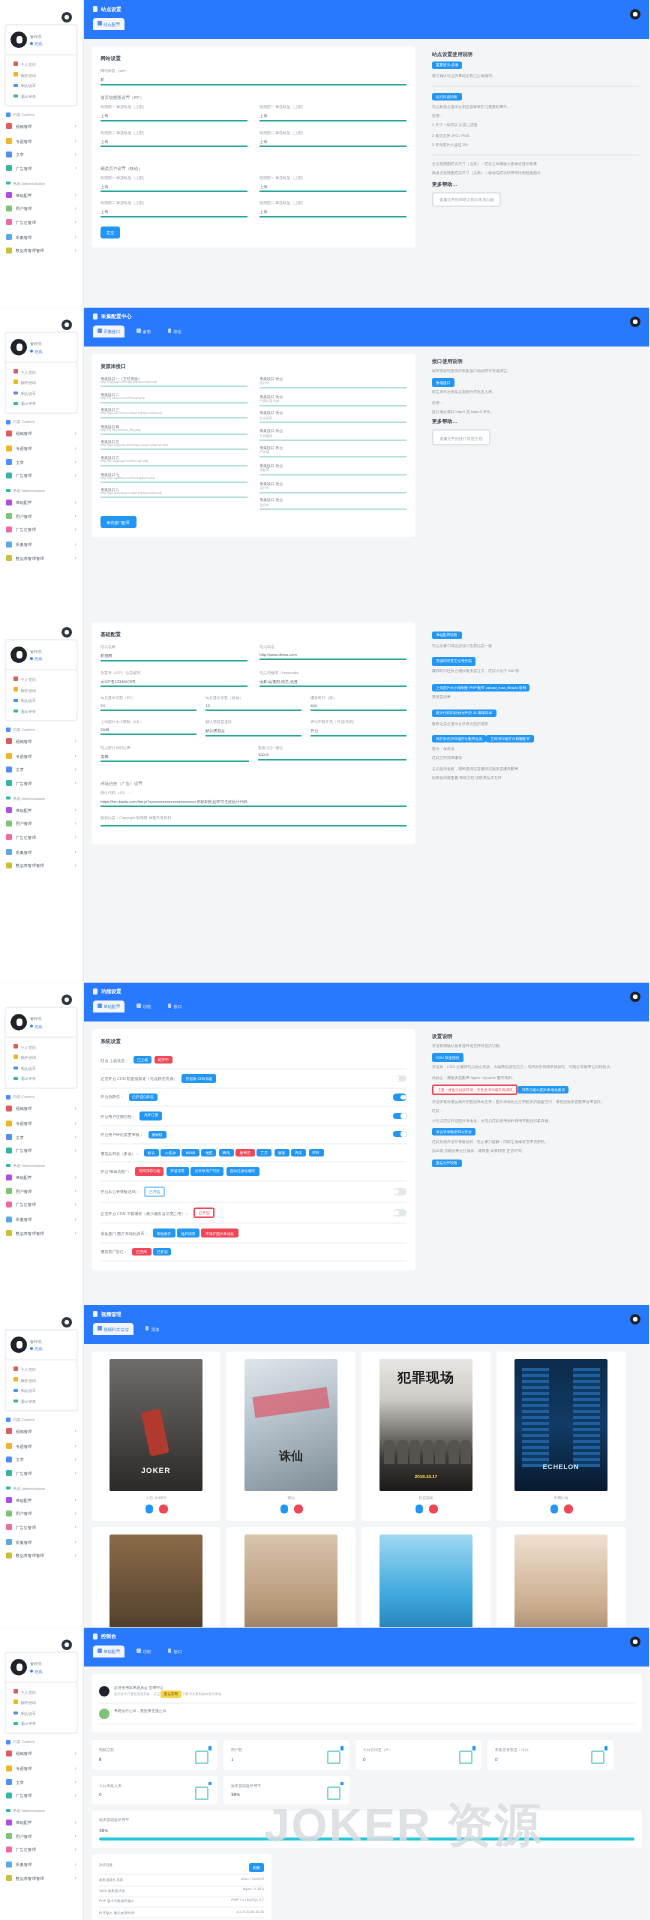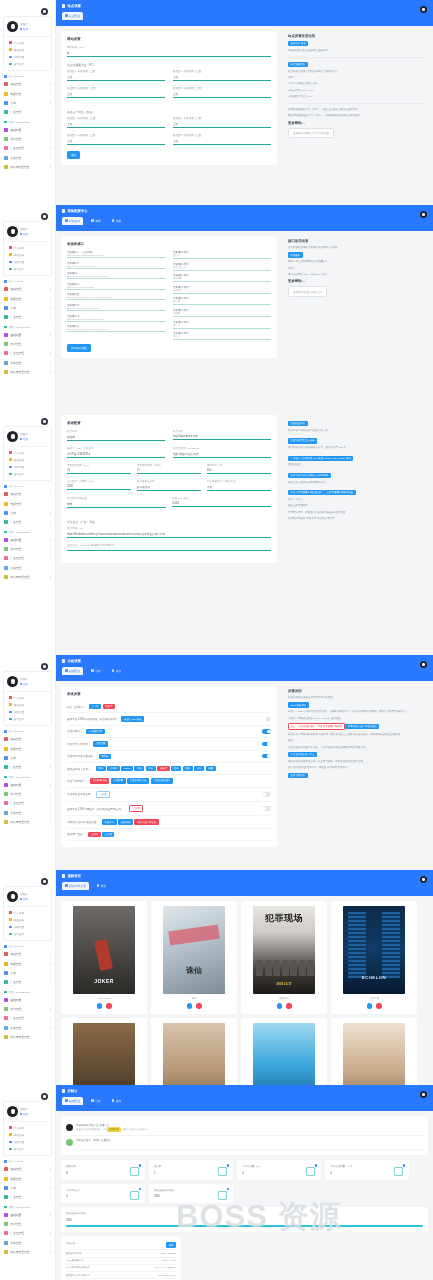--- a/index.html
+++ b/index.html
@@ -1226,13 +1226,13 @@
             <div class="tr">
               <span>程序版本  最后更新时间</span>
               <span>v1.0.6  2019-10-20</span>
             </div>
           </div>
         </div>
       </div>
     </div>
   </div>
 
-<div class="watermark">BOSS 资源</div>
+<div class="watermark">JOKER 资源</div>
 
 </body></html>

